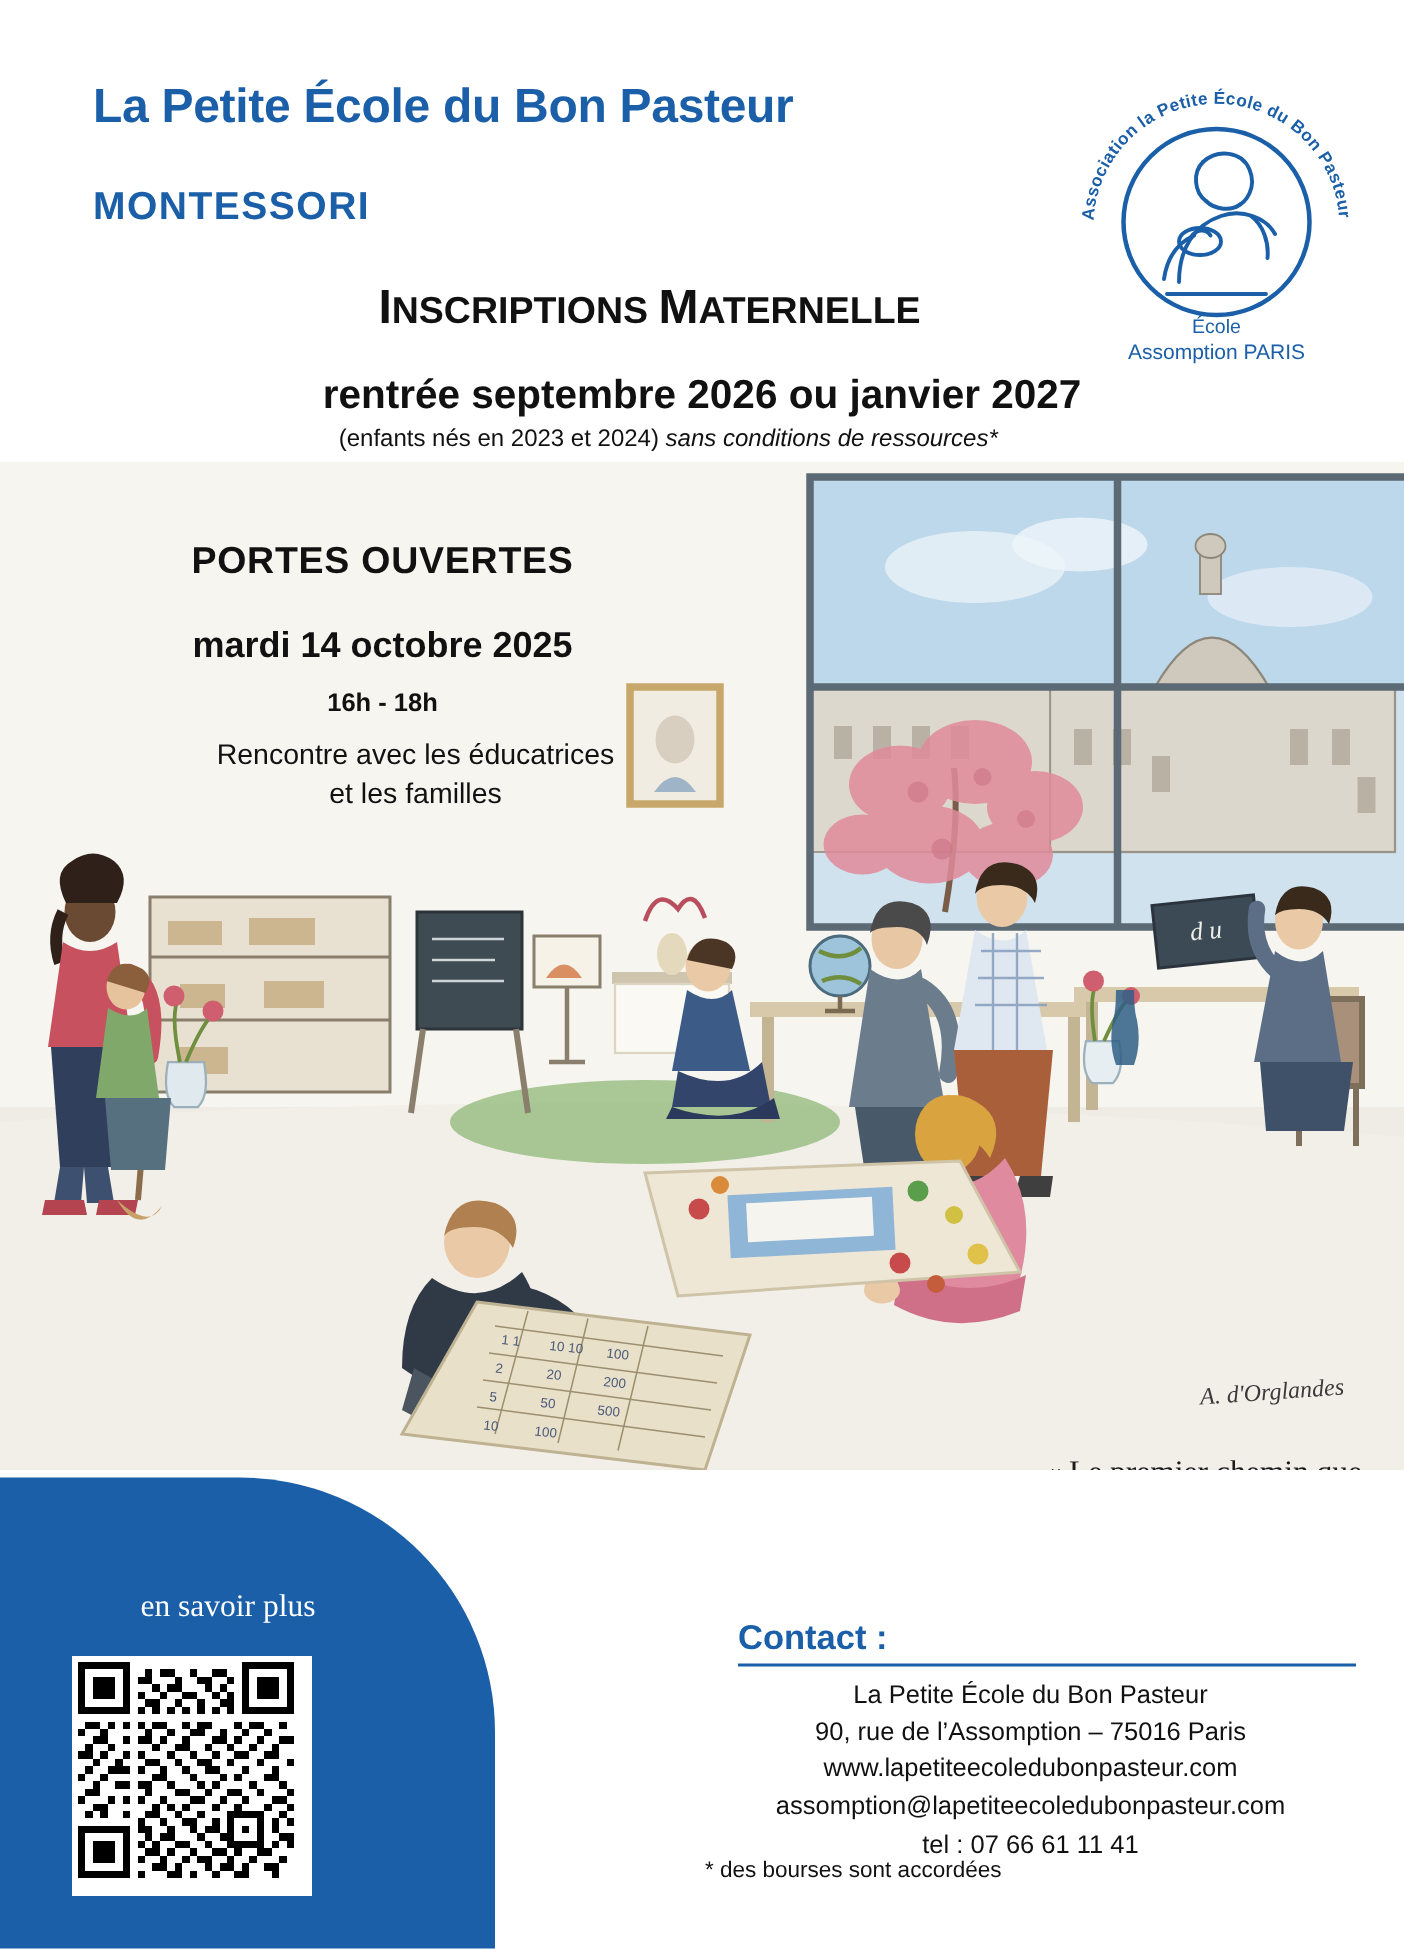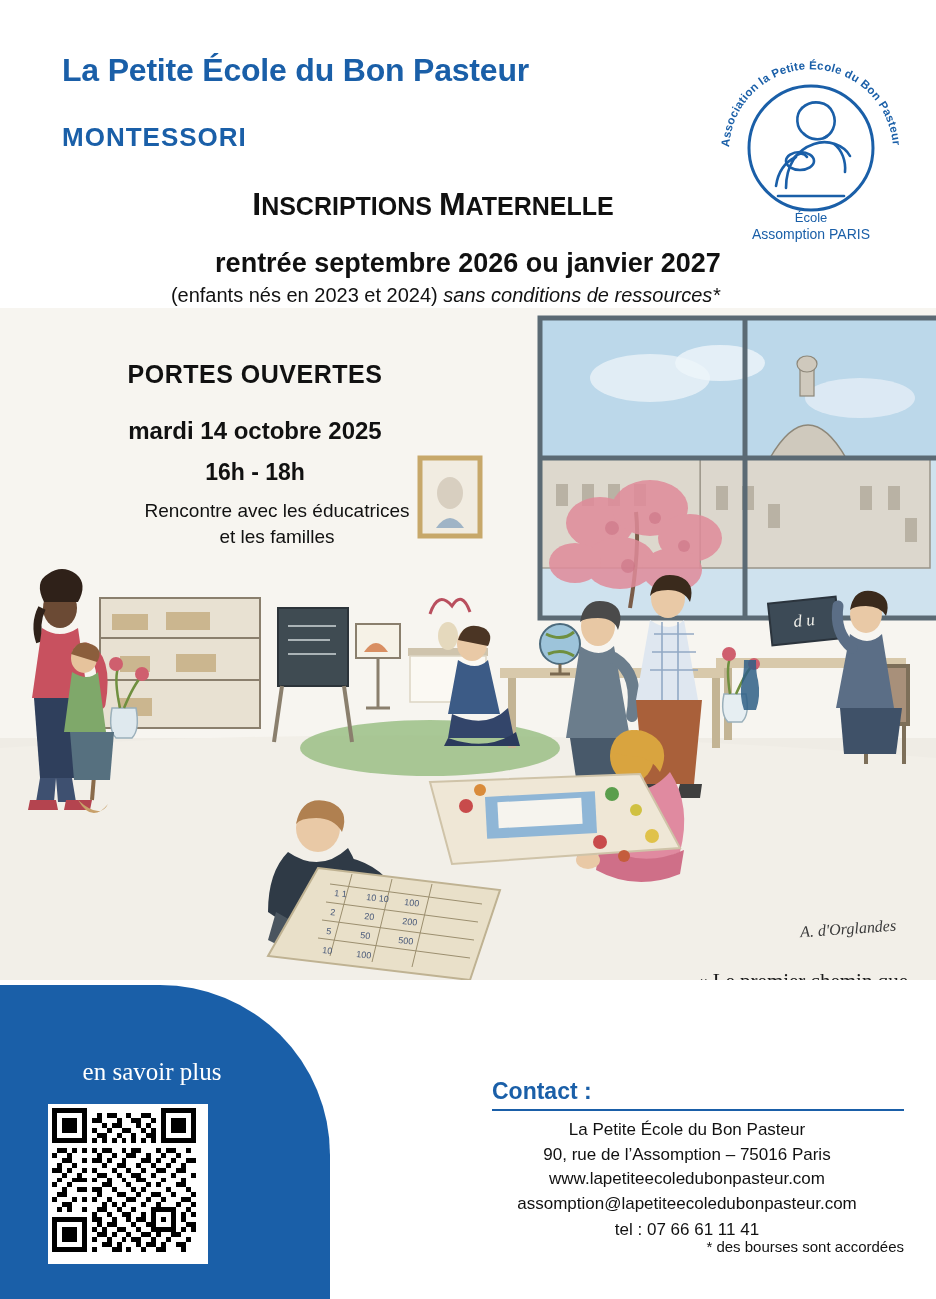--- a/index.html
+++ b/index.html
@@ -63,21 +63,21 @@
     font-weight: bold;
     color: #111;
   }
   .nes {
     position: absolute;
     left: 0; top: 284px;
     width: 936px;
     text-align: center;
     padding-right: 45px;
     box-sizing: border-box;
-    font-size: 20px;
+    font-size: 16px;
     color: #111;
   }
   .nes .italic {
     font-style: italic;
   }
 
   
   .logo {
     position: absolute;
     right: 30px; top: 36px;
@@ -111,21 +111,21 @@
     font-weight: bold;
     letter-spacing: 0.5px;
   }
   .po-date {
     margin-top: 28px;
     font-size: 24px;
     font-weight: bold;
   }
   .po-hours {
     margin-top: 14px;
-    font-size: 23px;
+    font-size: 17px;
     font-weight: bold;
   }
   .po-note {
     margin-top: 12px;
     font-size: 19px;
     line-height: 1.35;
     margin-left: 44px;
   }
 
   
@@ -170,21 +170,21 @@
     border-top-right-radius: 170px;
     border-bottom-right-radius: 0px;
   }
   .ensavoir {
     position: absolute;
     left: 52px; top: 1058px;
     width: 200px;
     text-align: center;
     color: #ffffff;
     font-family: "Liberation Serif", serif;
-    font-size: 25px;
+    font-size: 21px;
   }
   .qr {
     position: absolute;
     left: 48px; top: 1104px;
     width: 152px;
     height: 152px;
     background: #ffffff;
     padding: 4px;
   }
   .qr canvas, .qr svg { display: block; }
@@ -213,21 +213,21 @@
     color: #111;
   }
   .contact-lines .tel {
     display: block;
     margin-top: 1px;
   }
   .bourses {
     position: absolute;
     left: 470px; top: 1238px;
     width: 434px;
-    text-align: right;
+    text-align: left;
     font-size: 15px;
     color: #111;
   }
 </style>
 </head>
 <body>
 
 <div class="header">
 
   <div class="title-main">La Petite École du Bon Pasteur</div>

